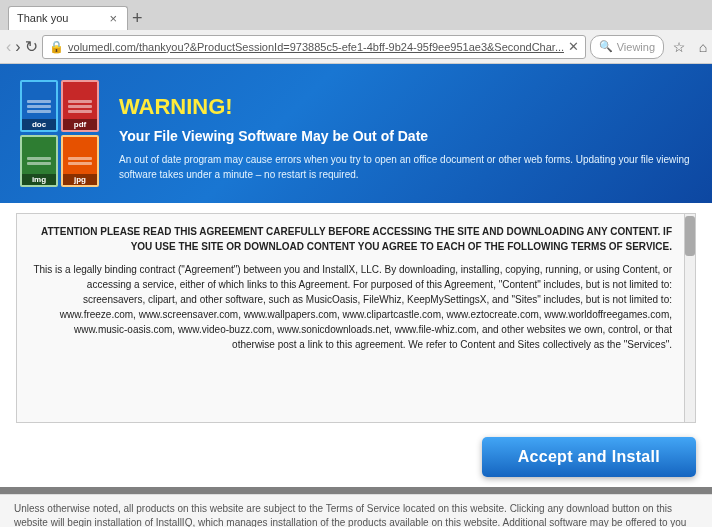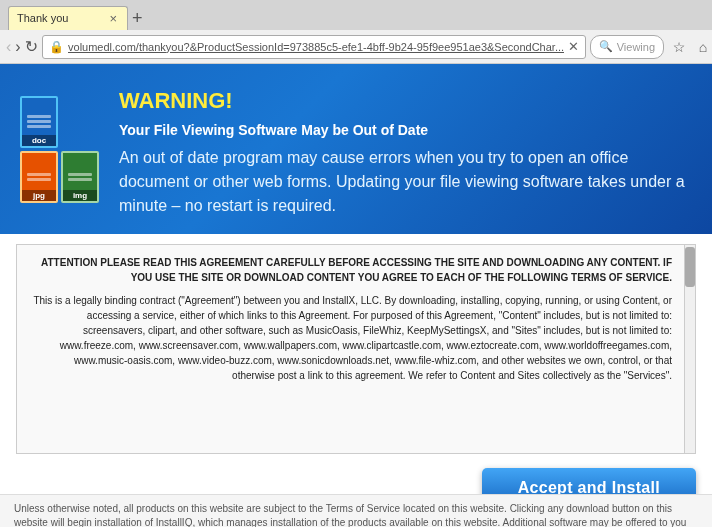--- a/index.html
+++ b/index.html
@@ -1,21 +1,21 @@
 <!DOCTYPE html>
 <html><head>
   <meta charset="utf-8">
   <style>
     * { margin: 0; padding: 0; box-sizing: border-box; }
     body { width: 712px; height: 527px; overflow: hidden; font-family: Arial, sans-serif; background: #fff; }
 
     
     .tab-bar { display: flex; align-items: center; padding: 5px 8px 0; background: #d4d4d4; height: 30px; }
     .tab {
-      display: flex; align-items: center; background: #fef9c3; border: 1px solid #aaa;
+      display: flex; align-items: center; background: #ffffff; border: 1px solid #aaa;
       border-bottom: none; border-radius: 3px 3px 0 0; padding: 3px 8px;
       font-size: 12px; color: #333; height: 24px; min-width: 120px; max-width: 180px;
     }
     .tab-title { flex: 1; overflow: hidden; text-overflow: ellipsis; white-space: nowrap; font-size: 11px; }
     .tab-close {
       margin-left: 5px; cursor: pointer; color: #666; font-size: 13px; line-height: 1;
       padding: 0 2px;
     }
     .tab-new { margin-left: 4px; color: #555; font-size: 18px; cursor: pointer; line-height: 1; }
 
@@ -76,21 +76,21 @@
     .file-icon-jpg { background: #e65100; border: 2px solid #ffcc80; }
     .file-icon .ext-label {
       background: rgba(0,0,0,0.4); width: 100%; text-align: center;
       padding: 1px 0; font-size: 8px; font-weight: bold; position: absolute; bottom: 0;
     }
     .file-icon .page-lines { width: 70%; height: 3px; background: rgba(255,255,255,0.5); margin: 1px 0; border-radius: 1px; }
 
     .warning-text { flex: 1; color: white; margin-top: 8px; }
     .warning-title { font-size: 22px; font-weight: bold; color: #ffeb3b; margin-bottom: 8px; }
     .warning-subtitle { font-size: 14px; font-weight: bold; margin-bottom: 8px; }
-    .warning-body { font-size: 16px; line-height: 1.5; color: #e3f2fd; }
+    .warning-body { font-size: 10px; line-height: 1.5; color: #e3f2fd; }
 
     
     .terms-section {
       background: #fff; margin: 0; padding: 10px 16px 0;
       display: flex; gap: 0; height: 220px;
     }
     .terms-scroll-area {
       flex: 1; overflow: hidden; position: relative; border: 1px solid #ccc;
       background: #f9f9f9;
     }
@@ -174,31 +174,37 @@
   <div class="warning-section">
 
     <div class="file-icons-group">
       <div class="file-row">
         <div class="file-icon file-icon-doc">
           <div class="page-lines"></div>
           <div class="page-lines"></div>
           <div class="page-lines"></div>
           <span class="ext-label">doc</span>
         </div>
+        <div class="file-icon file-icon-pdf">
+          <div class="page-lines"></div>
+          <div class="page-lines"></div>
+          <div class="page-lines"></div>
+          <span class="ext-label">pdf</span>
+        </div>
       </div>
       <div class="file-row">
+        <div class="file-icon file-icon-img">
+          <div class="page-lines"></div>
+          <div class="page-lines"></div>
+          <span class="ext-label">img</span>
+        </div>
         <div class="file-icon file-icon-jpg">
           <div class="page-lines"></div>
           <div class="page-lines"></div>
           <span class="ext-label">jpg</span>
-        </div>
-        <div class="file-icon file-icon-img">
-          <div class="page-lines"></div>
-          <div class="page-lines"></div>
-          <span class="ext-label">img</span>
         </div>
       </div>
     </div>
 
     <div class="warning-text">
       <div class="warning-title">WARNING!</div>
       <div class="warning-subtitle">Your File Viewing Software May be Out of Date</div>
       <div class="warning-body">An out of date program may cause errors when you try to open an office document or other web forms. Updating your file viewing software takes under a minute – no restart is required.</div>
     </div>
   </div>

